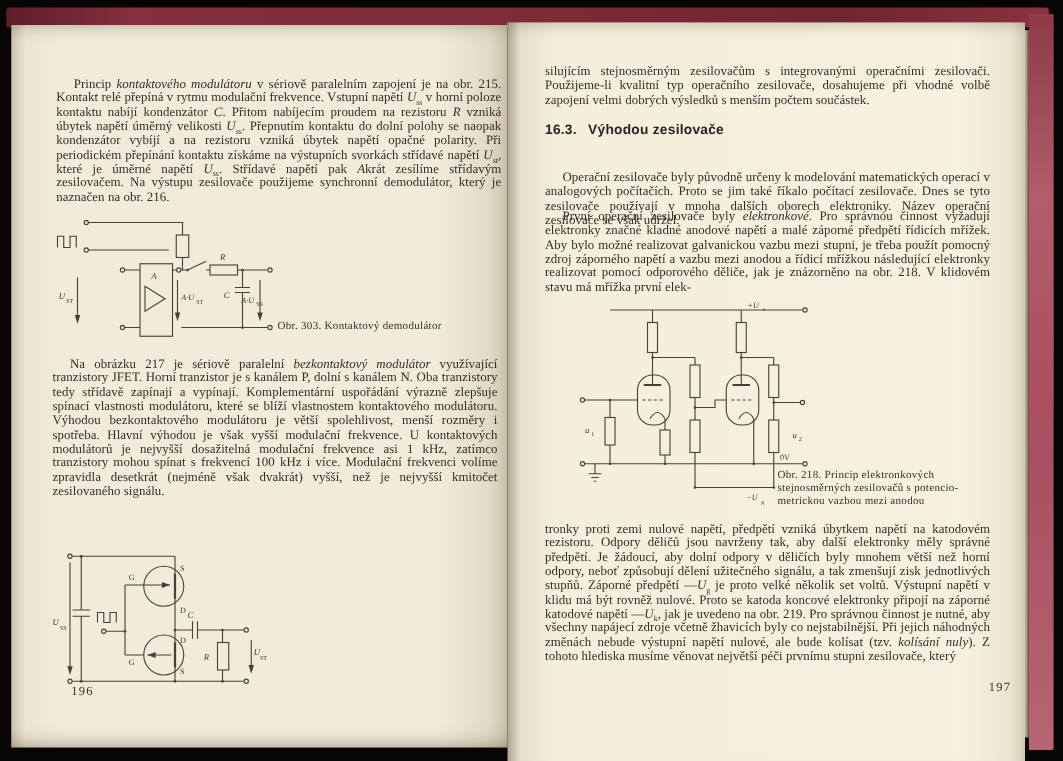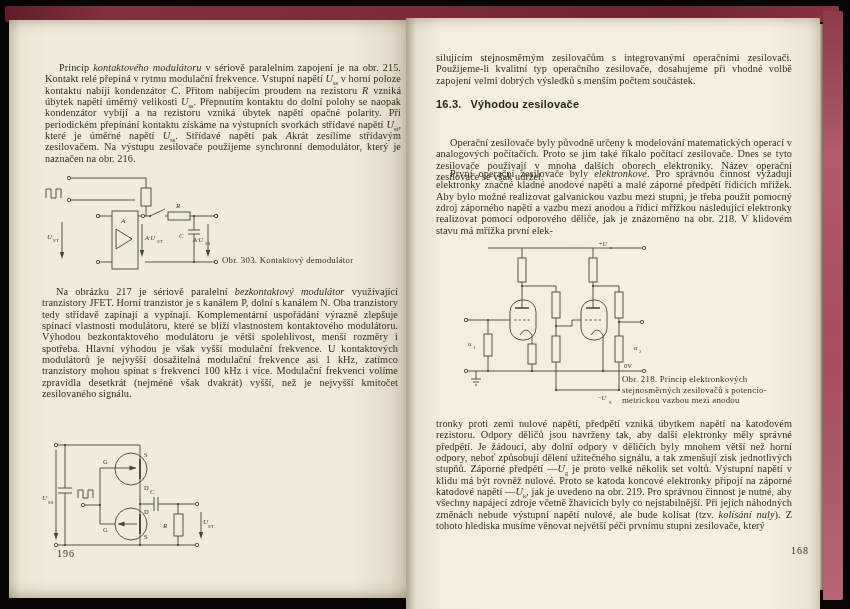--- a/index.html
+++ b/index.html
@@ -283,14 +283,14 @@
   <div class="caption" style="left:216px;top:356px;width:178px;">
     <div>Obr. 218. Princip elektronkových</div>
     <div>stejnosměrných zesilovačů s potencio-</div>
     <div>metrickou vazbou mezi anodou</div>
   </div>
 
   <div class="body-text" style="left:30px;top:400px;">
     <p>tronky proti zemi nulové napětí, předpětí vzniká úbytkem napětí na katodovém rezistoru. Odpory děličů jsou navrženy tak, aby další elektronky měly správné předpětí. Je žádoucí, aby dolní odpory v děličích byly mnohem větší než horní odpory, neboť způsobují dělení užitečného signálu, a tak zmenšují zisk jednotlivých stupňů. Záporné předpětí —<i>U</i><sub>g</sub> je proto velké několik set voltů. Výstupní napětí v klidu má být rovněž nulové. Proto se katoda koncové elektronky připojí na záporné katodové napětí —<i>U</i><sub>k</sub>, jak je uvedeno na obr. 219. Pro správnou činnost je nutné, aby všechny napájecí zdroje včetně žhavicích byly co nejstabilnější. Při jejich náhodných změnách nebude výstupní napětí nulové, ale bude kolísat (tzv. <i>kolísání nuly</i>). Z tohoto hlediska musíme věnovat největší péči prvnímu stupni zesilovače, který</p>
   </div>
 
-  <div class="pagenum" style="left:385px;top:527px;">168</div>
+  <div class="pagenum" style="left:385px;top:527px;">197</div>
 </div>
 
 </body></html>

